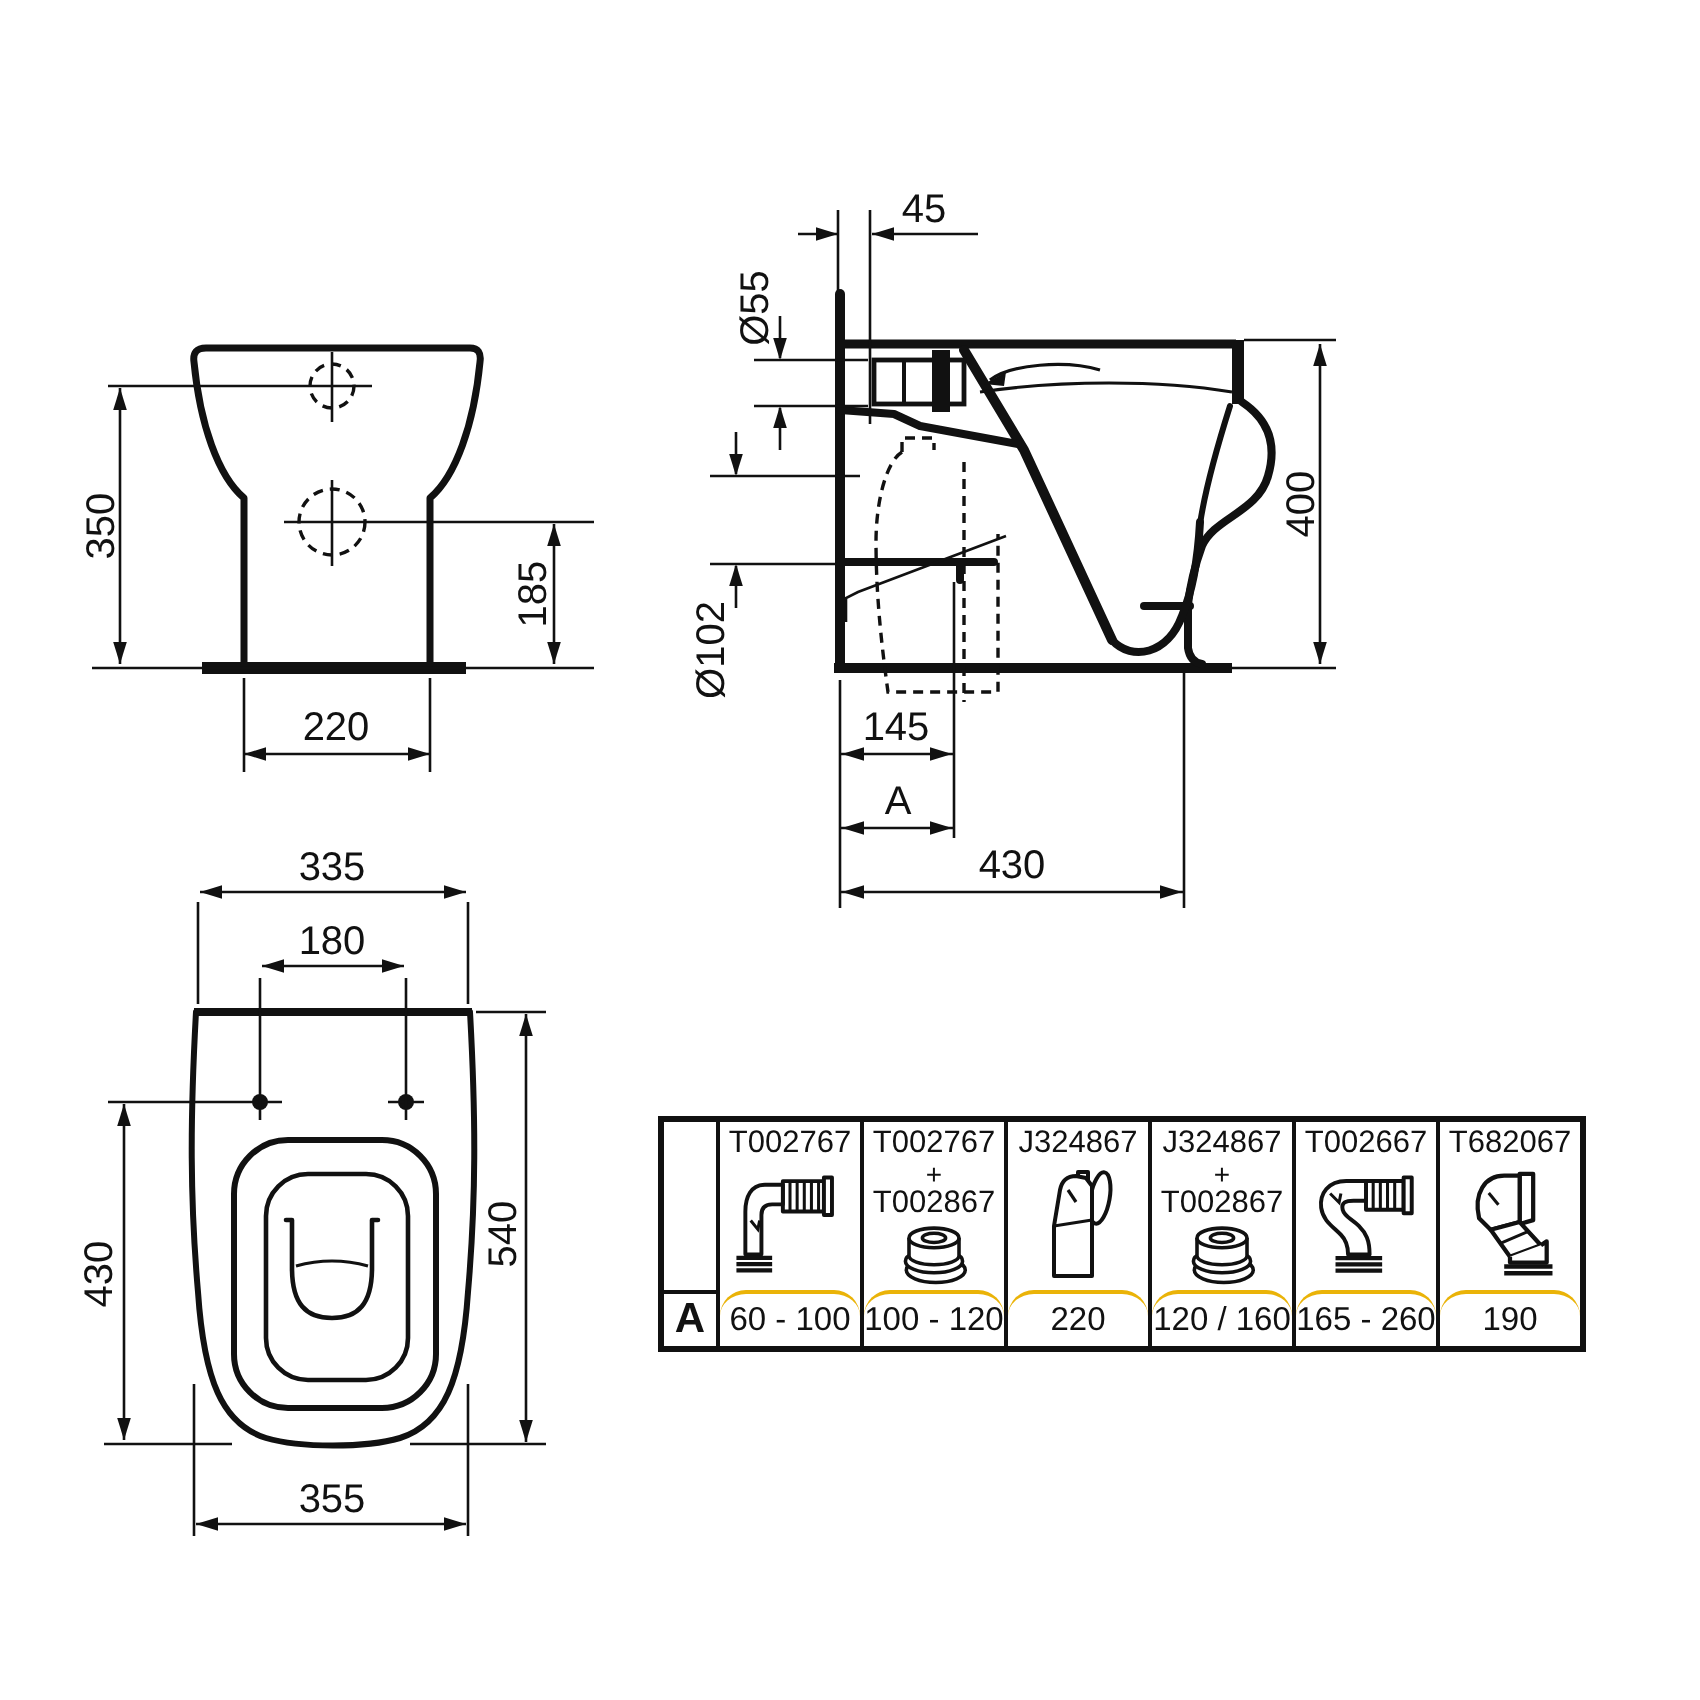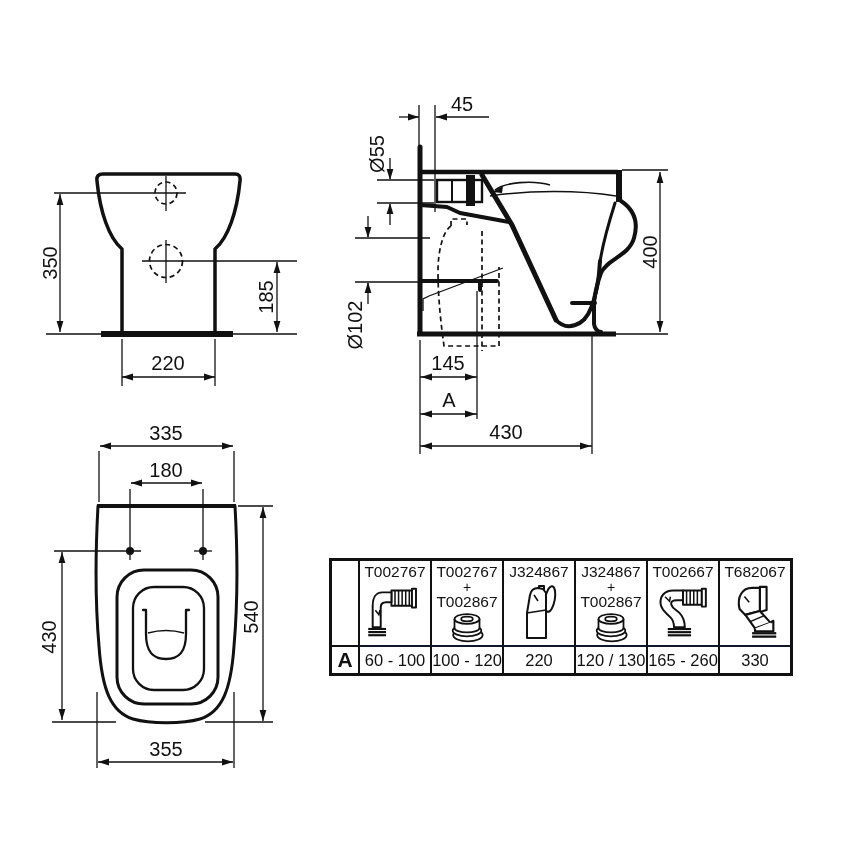--- a/index.html
+++ b/index.html
@@ -12,22 +12,22 @@
   .dimtext{font-family:"Liberation Sans",sans-serif;font-size:20px;fill:#111;text-anchor:middle;}
   .arrow{fill:#111;stroke:none;}
   .body-line{stroke:#111;fill:none;stroke-linejoin:round;stroke-linecap:round;}
   
   #conn-table{position:absolute;left:329px;top:558px;width:464px;height:118px;
               border:3px solid #111;display:flex;box-sizing:border-box;background:#fff;}
   .tcol{flex:1;display:flex;flex-direction:column;border-right:2px solid #111;min-width:0;}
   .tcol:last-child{border-right:none;}
   .label-col{flex:0 0 26px;display:flex;flex-direction:column;border-right:2px solid #111;}
   .cell-top{flex:1;display:flex;flex-direction:column;align-items:center;padding-top:3px;overflow:hidden;}
-  .cell-bottom{flex:0 0 26px;border-top:2px solid #0f172a;display:flex;align-items:center;justify-content:center;
-               font-size:16.5px;white-space:nowrap;}
+  .cell-bottom{flex:0 0 26px;border-top:2px solid #eab308;display:flex;align-items:center;justify-content:center;
+               font-size:16.5px;white-space:nowrap;border-radius:13px;}
   .part-line{display:block;font-size:15.5px;line-height:1.02;white-space:nowrap;text-align:center;}
   .plus-line{display:block;font-size:14px;line-height:1.0;text-align:center;}
   .icon-box{flex:1;display:flex;align-items:center;justify-content:center;width:100%;}
   .a-label{flex:0 0 26px;border-top:2px solid #111;display:flex;align-items:center;justify-content:center;
            font-size:21px;font-weight:bold;}
   .spacer{flex:1;}
 </style>
 </head>
 <body>
 
@@ -287,21 +287,21 @@
             <g fill="#fff" stroke="#111" stroke-width="2">
               <ellipse cx="29" cy="28" rx="16.5" ry="7"></ellipse>
               <ellipse cx="28" cy="23" rx="16" ry="6.5"></ellipse>
               <path d="M14,10 L14,20 A14,5 0 0 0 42,20 L42,10"></path>
               <ellipse cx="28" cy="10" rx="14" ry="5.5"></ellipse>
               <ellipse cx="28" cy="10" rx="6.5" ry="2.6"></ellipse>
             </g>
           </svg>
         </div>
       </div>
-      <div class="cell-bottom">120 / 130</div>
+      <div class="cell-bottom">120 / 160</div>
     </div>
 
     <div class="tcol">
       <div class="cell-top">
         <span class="part-line">T002667</span>
         <span class="plus-line"></span>
         <span class="part-line"></span>
         <div class="icon-box">
           <svg width="58" height="52" viewBox="0 0 62 58">
             <g fill="#fff" stroke="#111" stroke-width="2.2" stroke-linejoin="round">
@@ -344,17 +344,17 @@
               <path d="M14,13 L19,19"></path>
               <path d="M20,39 L34,33"></path>
             </g>
             <g stroke="#111" stroke-width="2.4">
               <line x1="22" y1="51" x2="47" y2="51"></line>
                 <line x1="22" y1="54.5" x2="47" y2="54.5"></line>
             </g>
           </svg>
         </div>
       </div>
-      <div class="cell-bottom">330</div>
+      <div class="cell-bottom">190</div>
     </div>
   </div>
 
 </div>
 
 </body></html>

